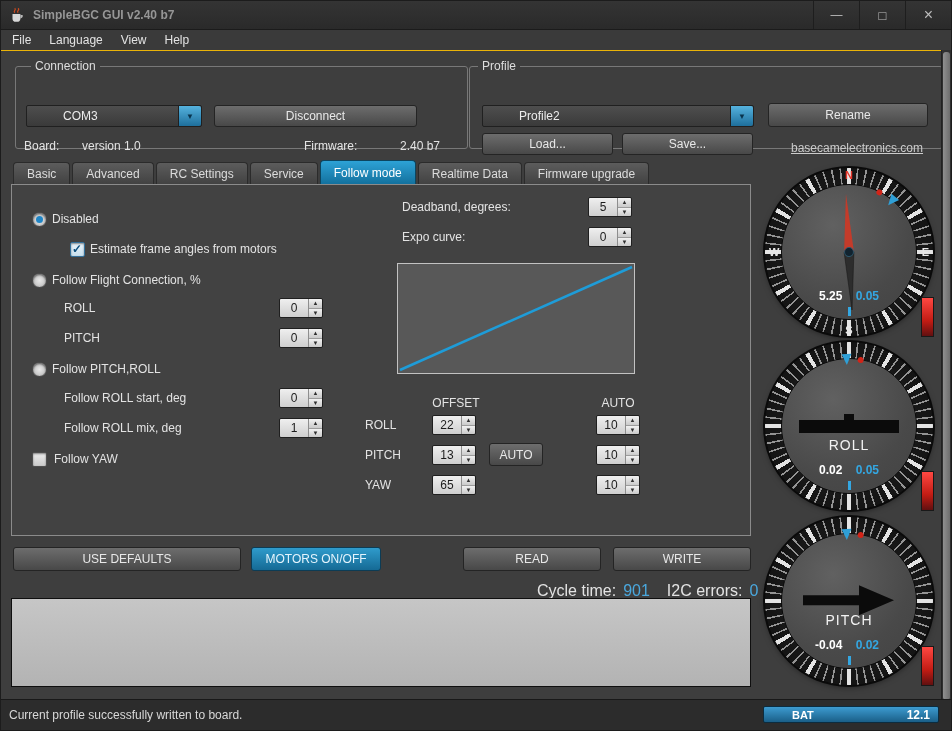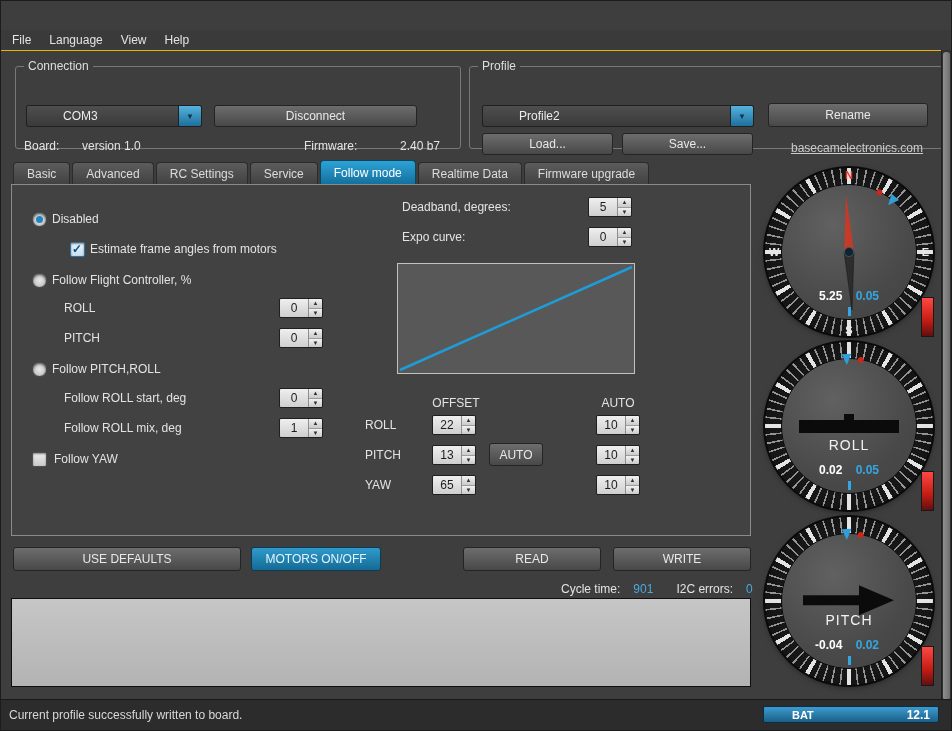--- a/index.html
+++ b/index.html
@@ -93,22 +93,22 @@
   .spin-btn.down::before { content:"▼"; font-size:6px; }
 
   
   .graph { position:absolute; left:385px; top:78px; width:238px; height:111px;
     background:#585858; border:1px solid #c2c2c2; box-sizing:border-box; }
 
   .col-header { position:absolute; width:84px; text-align:center; color:#e3e3e3;
     font-size:12px; }
 
   
-  .cycle-row { position:absolute; left:560px; top:581px; display:flex; gap:13px;
-    font-size:12px; }
+  .cycle-row { position:absolute; left:536px; top:581px; display:flex; gap:7px;
+    font-size:16px; }
   .cycle-row .t { color:#e3e3e3; }
   .cycle-row .v { color:#4aa8de; }
   .console { position:absolute; left:10px; top:597px; width:740px; height:89px;
     background:linear-gradient(#c6c6c6,#b3b3b3); border:1px solid #0f0f0f;
     box-sizing:border-box; }
 
   
   .statusbar { position:absolute; left:0; right:0; bottom:0; height:30px;
     background:#2c2c2c; border-top:1px solid #191919; }
   .status-msg { position:absolute; left:8px; top:8px; color:#d8d8d8; font-size:12px; }
@@ -167,29 +167,42 @@
   .vscroll-thumb { position:absolute; left:1px; right:1px; top:2px; bottom:2px;
     background:linear-gradient(90deg,#909090,#6e6e6e); border-radius:3px; }
 
   a.site-link { color:#cccccc; font-size:12px; text-decoration:underline; }
 </style>
 </head>
 <body>
 
 <div class="window">
 
+  <div class="titlebar">
+    <svg class="app-icon" viewBox="0 0 16 16">
+      <path d="M4 7h7v4a3 3 0 0 1-3 3H7a3 3 0 0 1-3-3z" fill="#d8d8d8"></path>
+      <path d="M11 8h2a2.2 2.2 0 0 1-2 3z" fill="#b8b8b8"></path>
+      <path d="M6 2c2 2-2 2 0 4 M9 2c2 2-2 2 0 4" stroke="#cf4a1e" fill="none" stroke-width="1"></path>
+    </svg>
+    <span class="title-text">SimpleBGC GUI v2.40 b7</span>
+    <div class="win-controls">
+      <div class="win-btn min"></div>
+      <div class="win-btn max"></div>
+      <div class="win-btn close"></div>
+    </div>
+  </div>
 
   <div class="menubar">
     <span class="menu-item">File</span>
     <span class="menu-item">Language</span>
     <span class="menu-item">View</span>
     <span class="menu-item">Help</span>
   </div>
 
-  <fieldset style="left:14px;top:58px;width:444px;height:88px;">
+  <fieldset style="left:14px;top:58px;width:444px;height:88px;padding-left:7px;">
     <legend>Connection</legend>
     <div class="combo abs" style="left:10px;top:32px;width:176px;">
       <span class="combo-val">COM3</span>
       <span class="combo-btn"></span>
     </div>
     <div class="btn abs" style="left:198px;top:32px;width:203px;height:22px;">Disconnect</div>
     <span class="label abs" style="left:8px;top:66px;">Board:</span>
     <span class="label abs" style="left:66px;top:66px;">version 1.0</span>
     <span class="label abs" style="left:288px;top:66px;">Firmware:</span>
     <span class="label abs" style="left:384px;top:66px;">2.40 b7</span>
@@ -219,21 +232,21 @@
 
   <div class="panel">
 
     <span class="radio selected" style="left:20px;top:27px;"></span>
     <span class="label abs" style="left:40px;top:27px;">Disabled</span>
 
     <span class="checkbox checked" style="left:58px;top:57px;"></span>
     <span class="label abs" style="left:78px;top:57px;">Estimate frame angles from motors</span>
 
     <span class="radio" style="left:20px;top:88px;"></span>
-    <span class="label abs" style="left:40px;top:88px;">Follow Flight Controller, %</span>
+    <span class="label abs" style="left:40px;top:88px;">Follow Flight Connection, %</span>
 
     <span class="label abs lh20" style="left:52px;top:113px;">ROLL</span>
     <div class="spin" style="left:267px;top:113px;">
       <span class="spin-val">0</span>
       <span class="spin-arrows">
           <span class="spin-btn up"></span>
           <span class="spin-btn down"></span>
         </span>
     </div>
 

